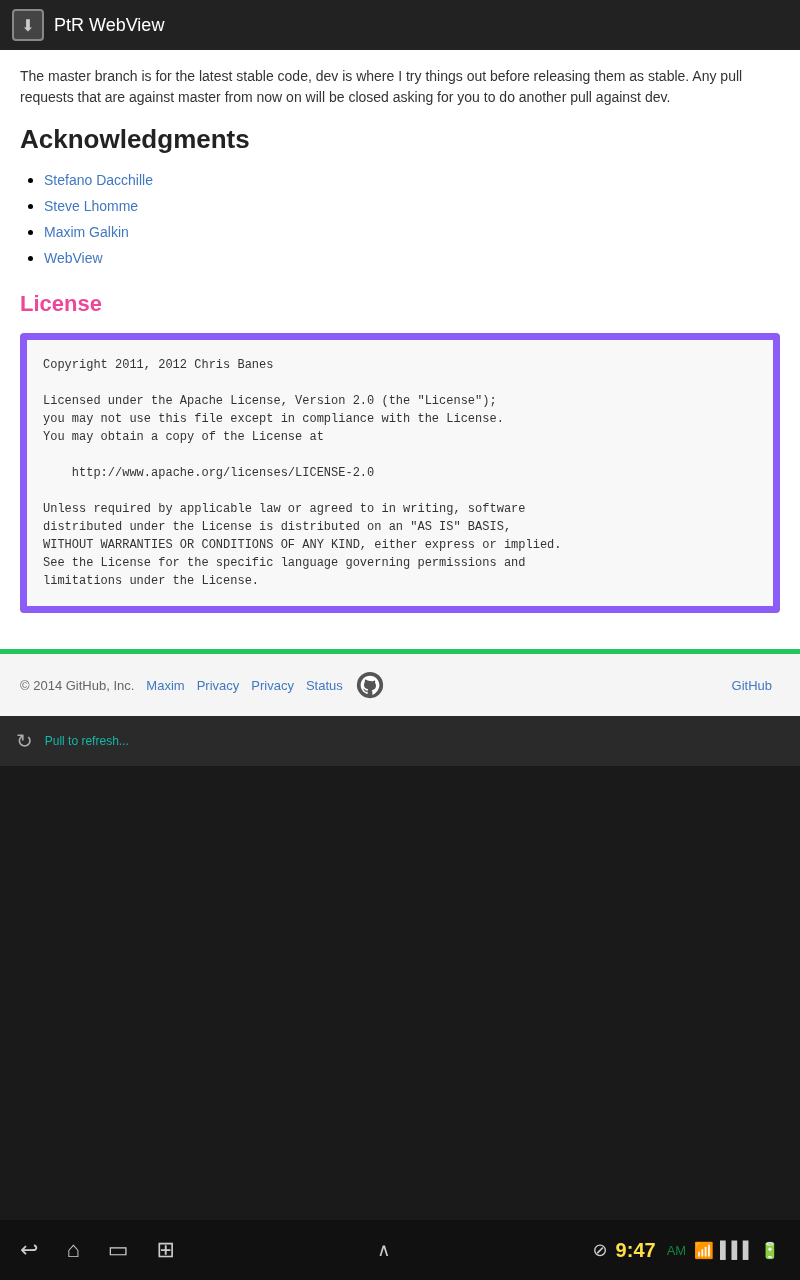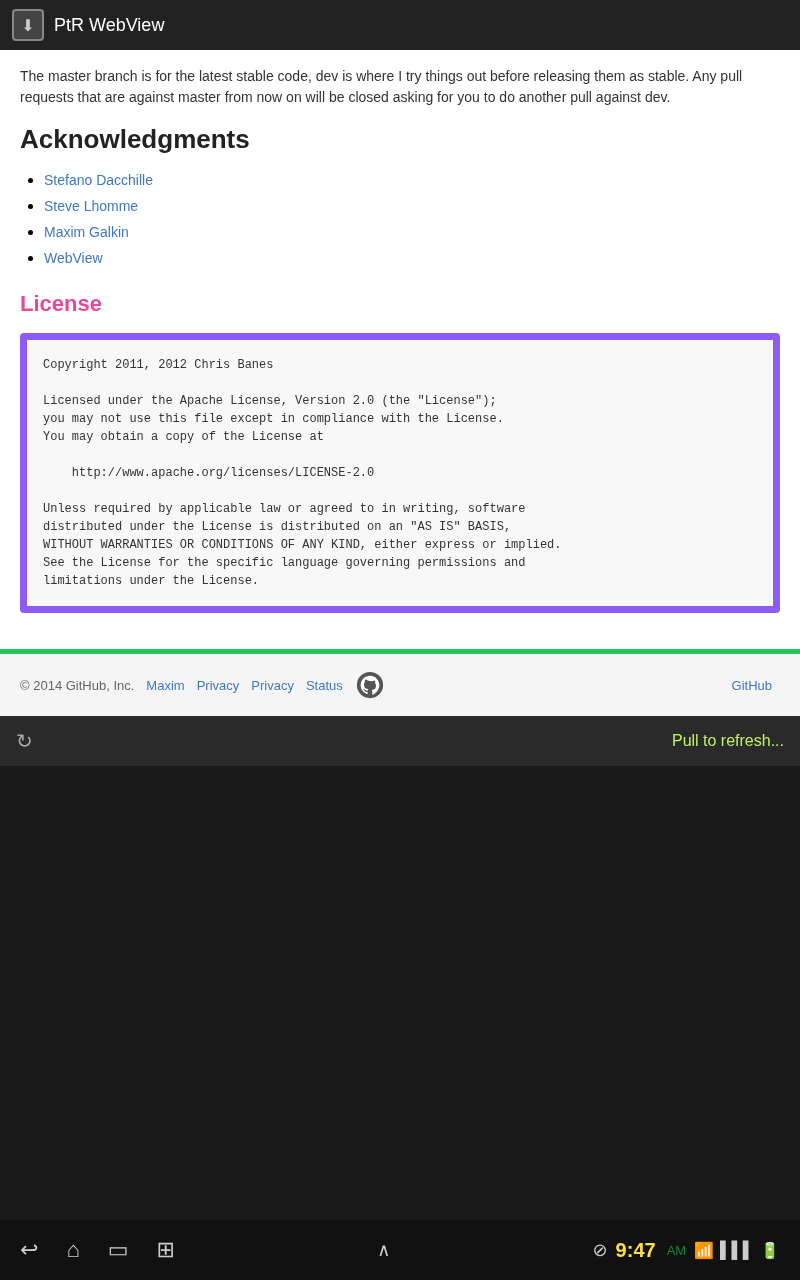--- a/index.html
+++ b/index.html
@@ -142,24 +142,24 @@
       display: flex;
       align-items: center;
       padding: 0 16px;
       gap: 12px;
     }
     .refresh-icon {
       color: #aaa;
       font-size: 20px;
     }
     .pull-refresh-text {
-      color: #bef264;
-      font-size: 16px;
+      color: #14b8a6;
+      font-size: 12px;
       flex: 1;
-      text-align: right;
+      text-align: left;
     }
 
     
     .dark-area {
       width: 800px;
       background: #1a1a1a;
       flex: 1;
     }
 
     

